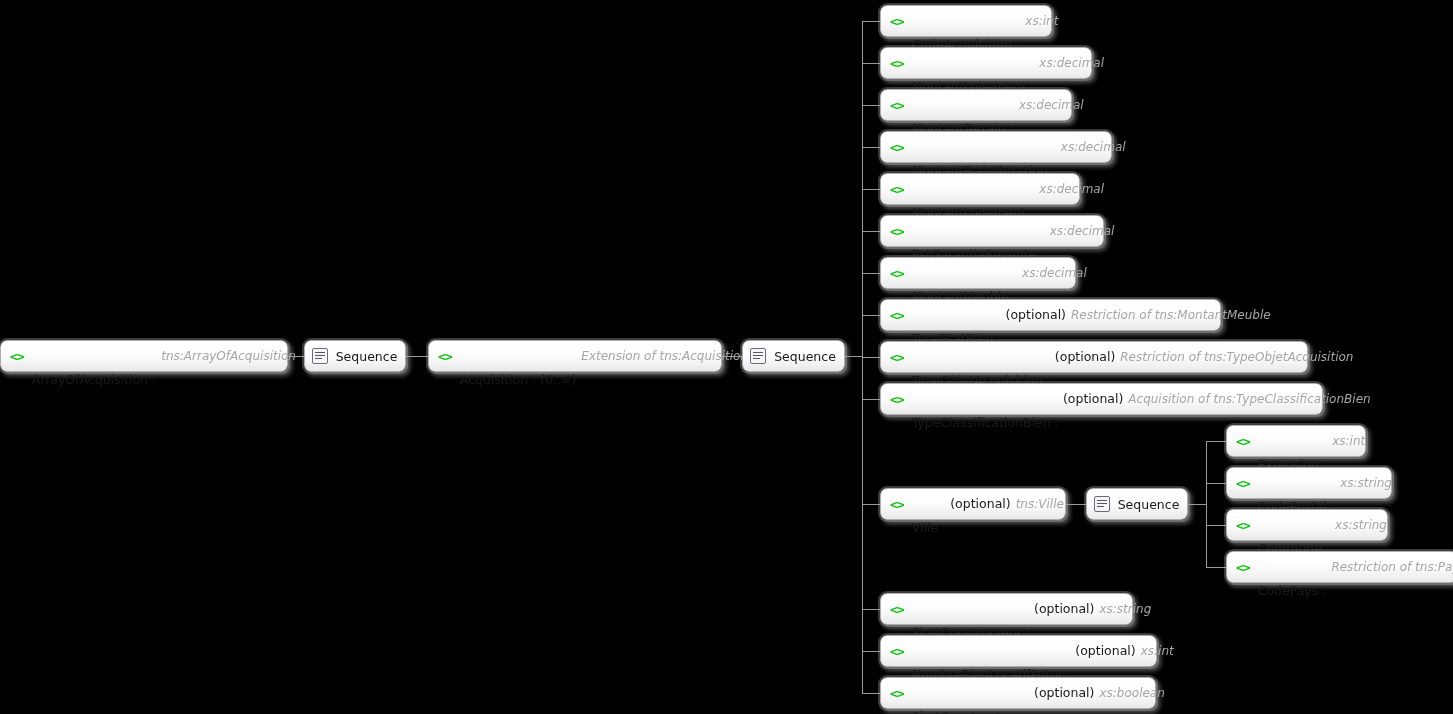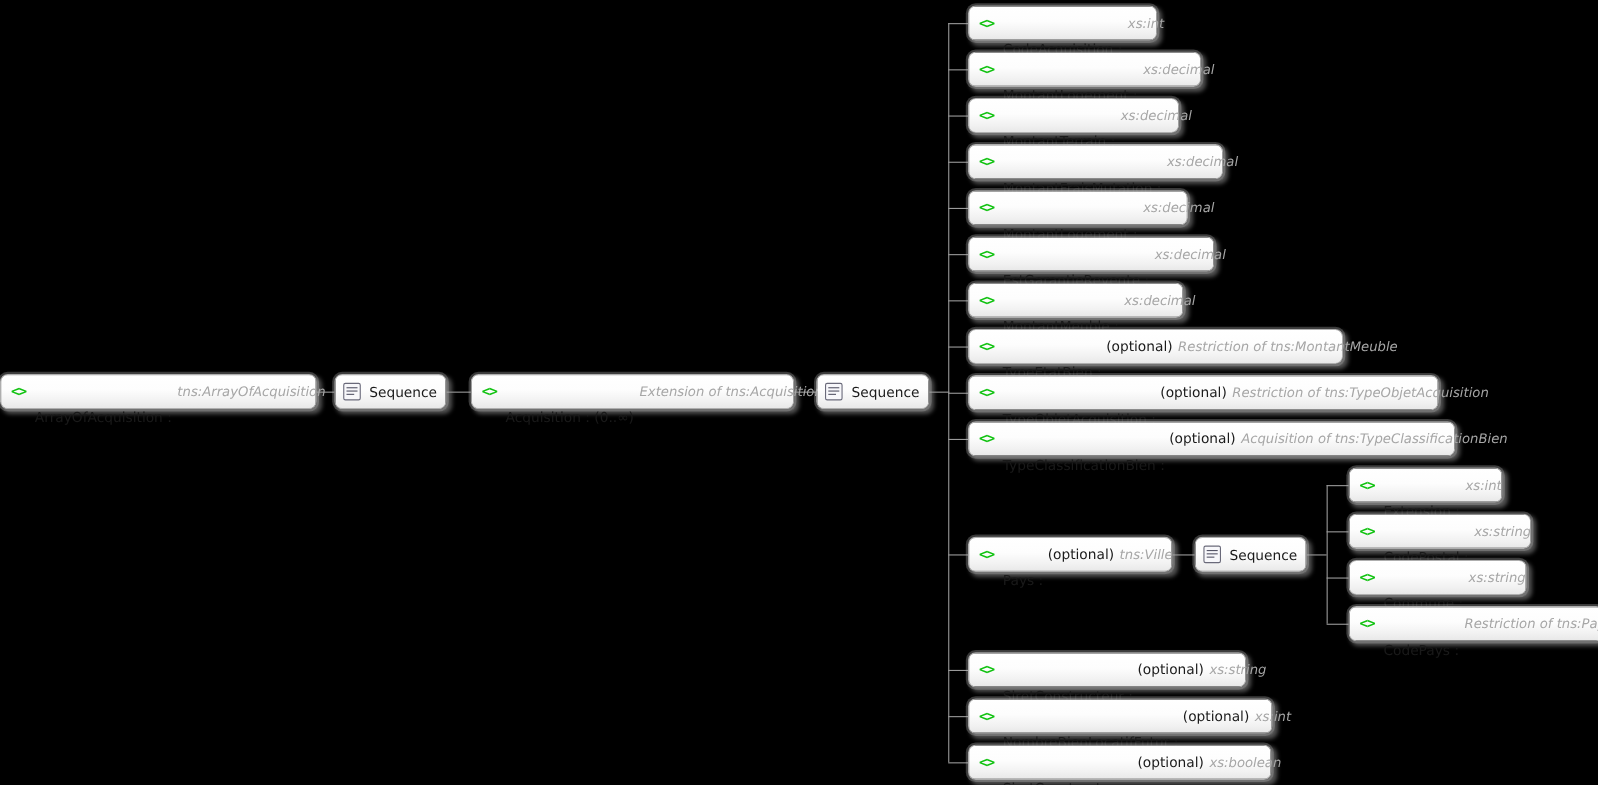--- a/index.html
+++ b/index.html
@@ -245,21 +245,21 @@
 
   <div class="node" style="left:880px; top:383px; width:443px;">
     <span class="ico-elem">&lt;&gt;</span>
     <span class="nm">TypeClassificationBien :</span>
     <span class="opt">(optional)</span>
     <span class="ty">Acquisition of tns:TypeClassificationBien</span>
   </div>
 
   <div class="node" style="left:880px; top:488px; width:186px;">
     <span class="ico-elem">&lt;&gt;</span>
-    <span class="nm">Pays :</span>
+    <span class="nm">Ville :</span>
     <span class="opt">(optional)</span>
     <span class="ty">tns:Ville</span>
   </div>
 
   <div class="node" style="left:880px; top:593px; width:253px;">
     <span class="ico-elem">&lt;&gt;</span>
     <span class="nm">SiretConstructeur :</span>
     <span class="opt">(optional)</span>
     <span class="ty">xs:string</span>
   </div>

